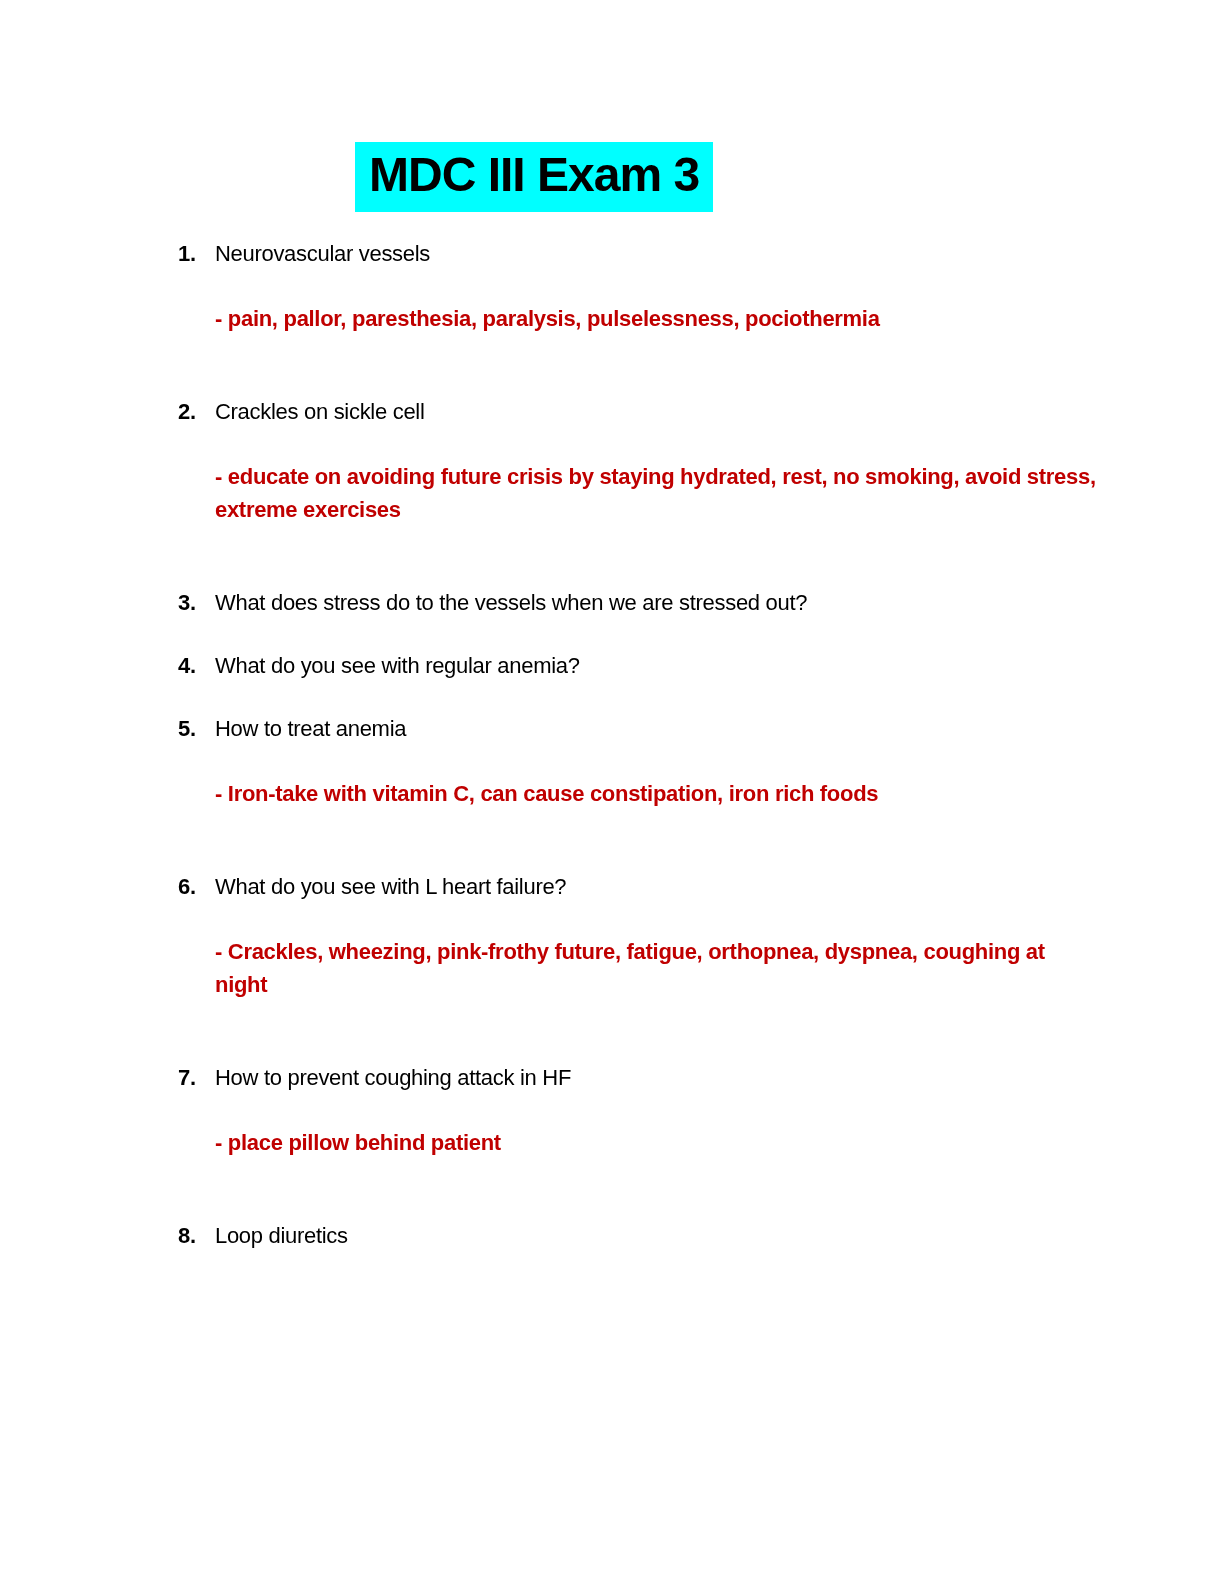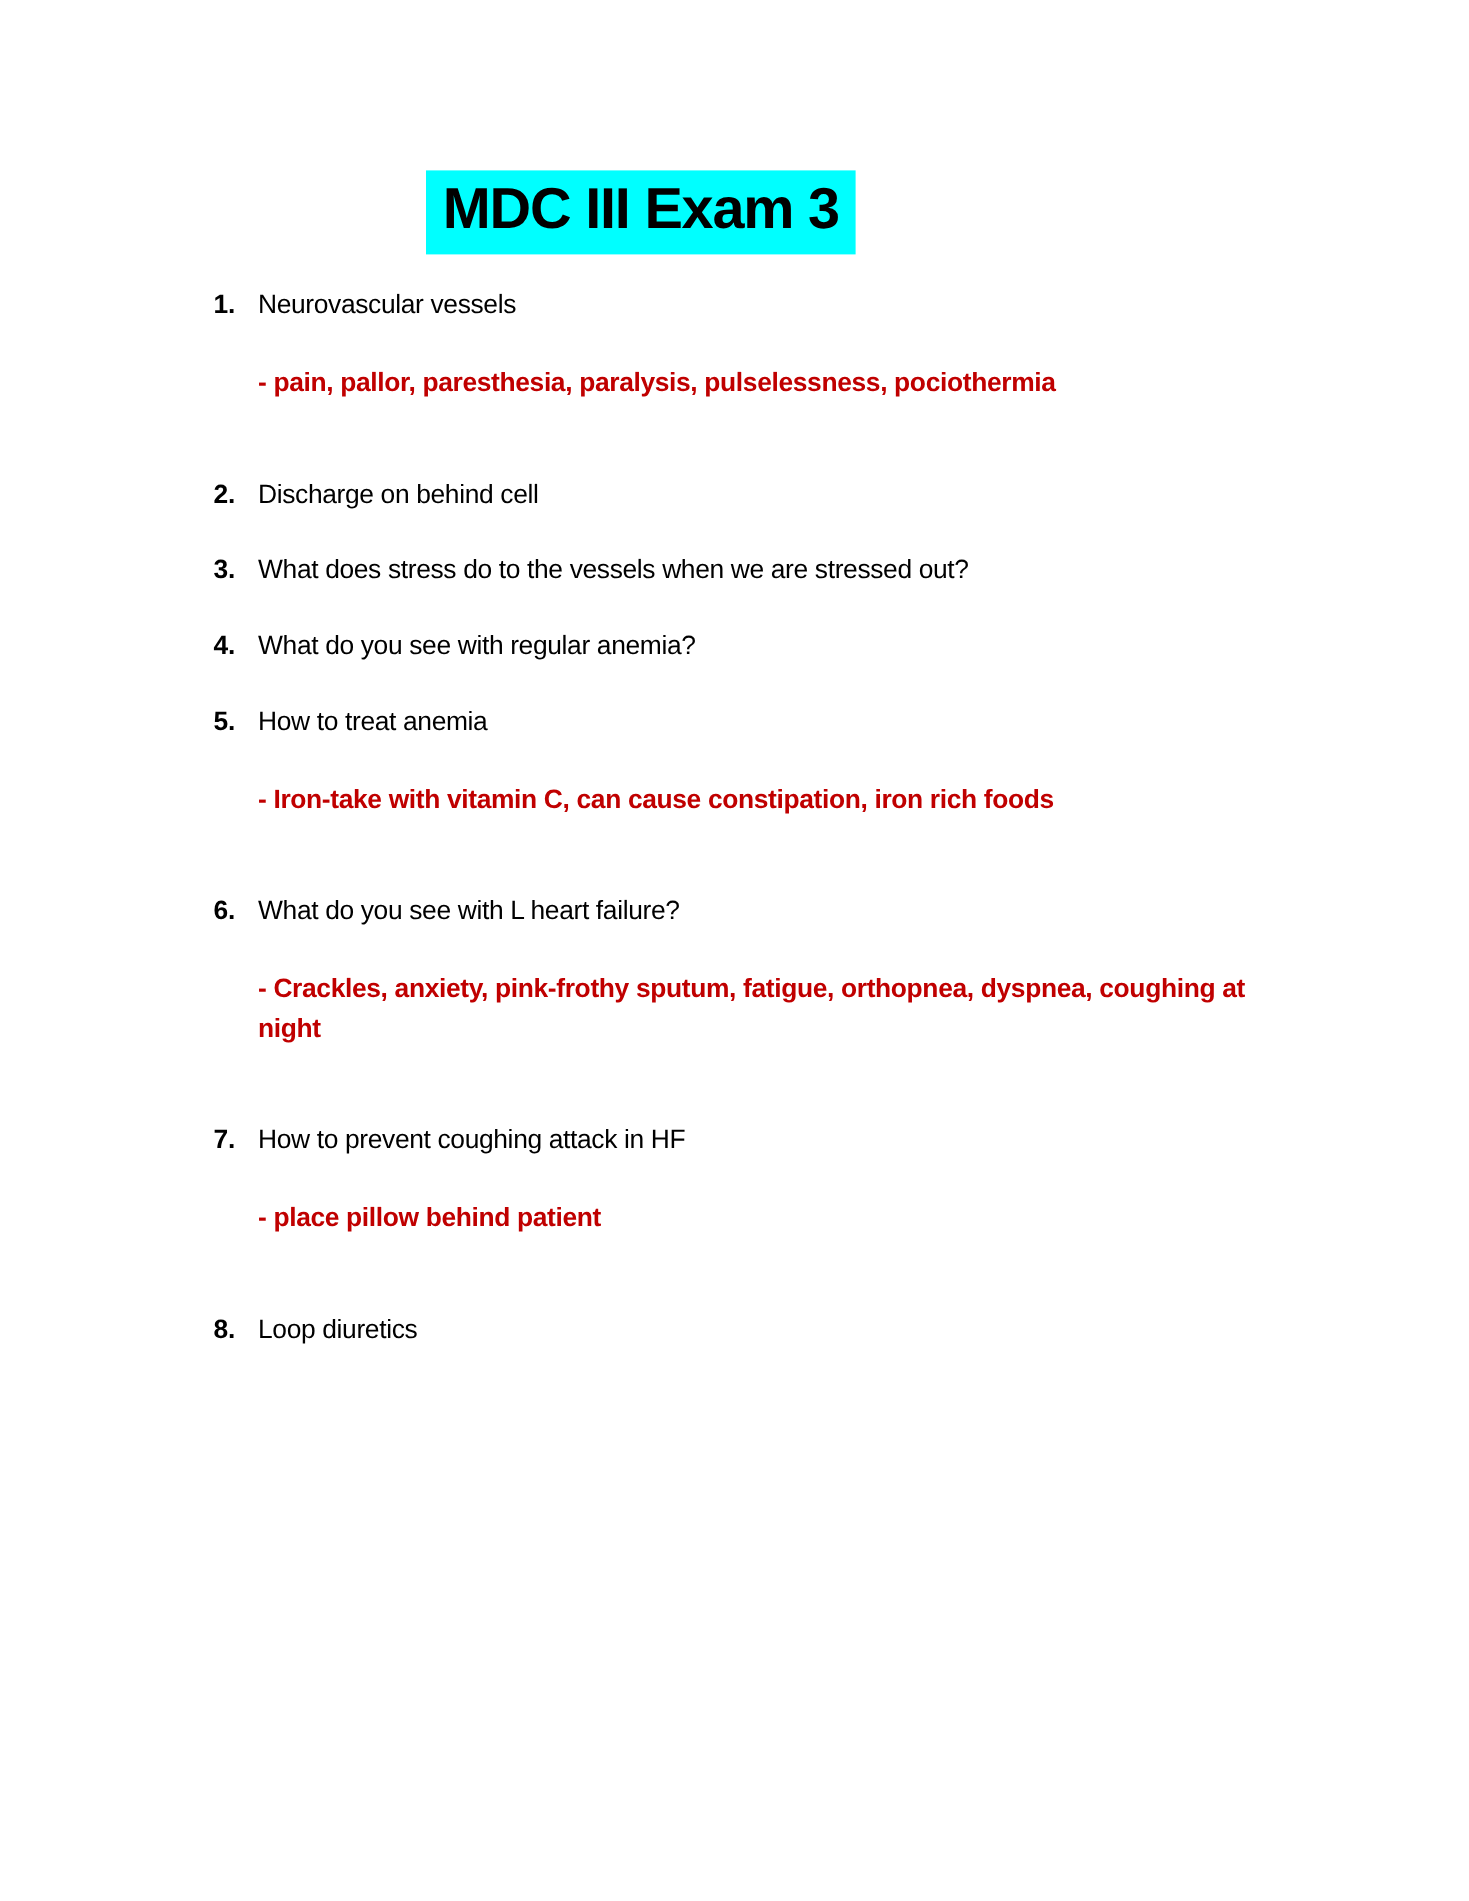--- a/index.html
+++ b/index.html
@@ -82,22 +82,26 @@
       <span class="q-text">Neurovascular vessels</span>
     </div>
     <div class="answer">
           <div class="answer-line">- pain, pallor, paresthesia, paralysis, pulselessness, pociothermia</div>
         </div>
   </div>
 
   <div class="qa-item">
     <div class="q-row">
       <span class="q-num">2.</span>
-      <span class="q-text">Discharge on behind cell</span>
+      <span class="q-text">Crackles on sickle cell</span>
     </div>
+    <div class="answer">
+          <div class="answer-line">- educate on avoiding future crisis by staying hydrated, rest, no smoking, avoid stress,</div>
+          <div class="answer-line">extreme exercises</div>
+        </div>
   </div>
 
   <div class="qa-item">
     <div class="q-row">
       <span class="q-num">3.</span>
       <span class="q-text">What does stress do to the vessels when we are stressed out?</span>
     </div>
   </div>
 
   <div class="qa-item">
@@ -116,21 +120,21 @@
           <div class="answer-line">- Iron-take with vitamin C, can cause constipation, iron rich foods</div>
         </div>
   </div>
 
   <div class="qa-item">
     <div class="q-row">
       <span class="q-num">6.</span>
       <span class="q-text">What do you see with L heart failure?</span>
     </div>
     <div class="answer">
-          <div class="answer-line">- Crackles, anxiety, pink-frothy sputum, fatigue, orthopnea, dyspnea, coughing at</div>
+          <div class="answer-line">- Crackles, wheezing, pink-frothy future, fatigue, orthopnea, dyspnea, coughing at</div>
           <div class="answer-line">night</div>
         </div>
   </div>
 
   <div class="qa-item">
     <div class="q-row">
       <span class="q-num">7.</span>
       <span class="q-text">How to prevent coughing attack in HF</span>
     </div>
     <div class="answer">

